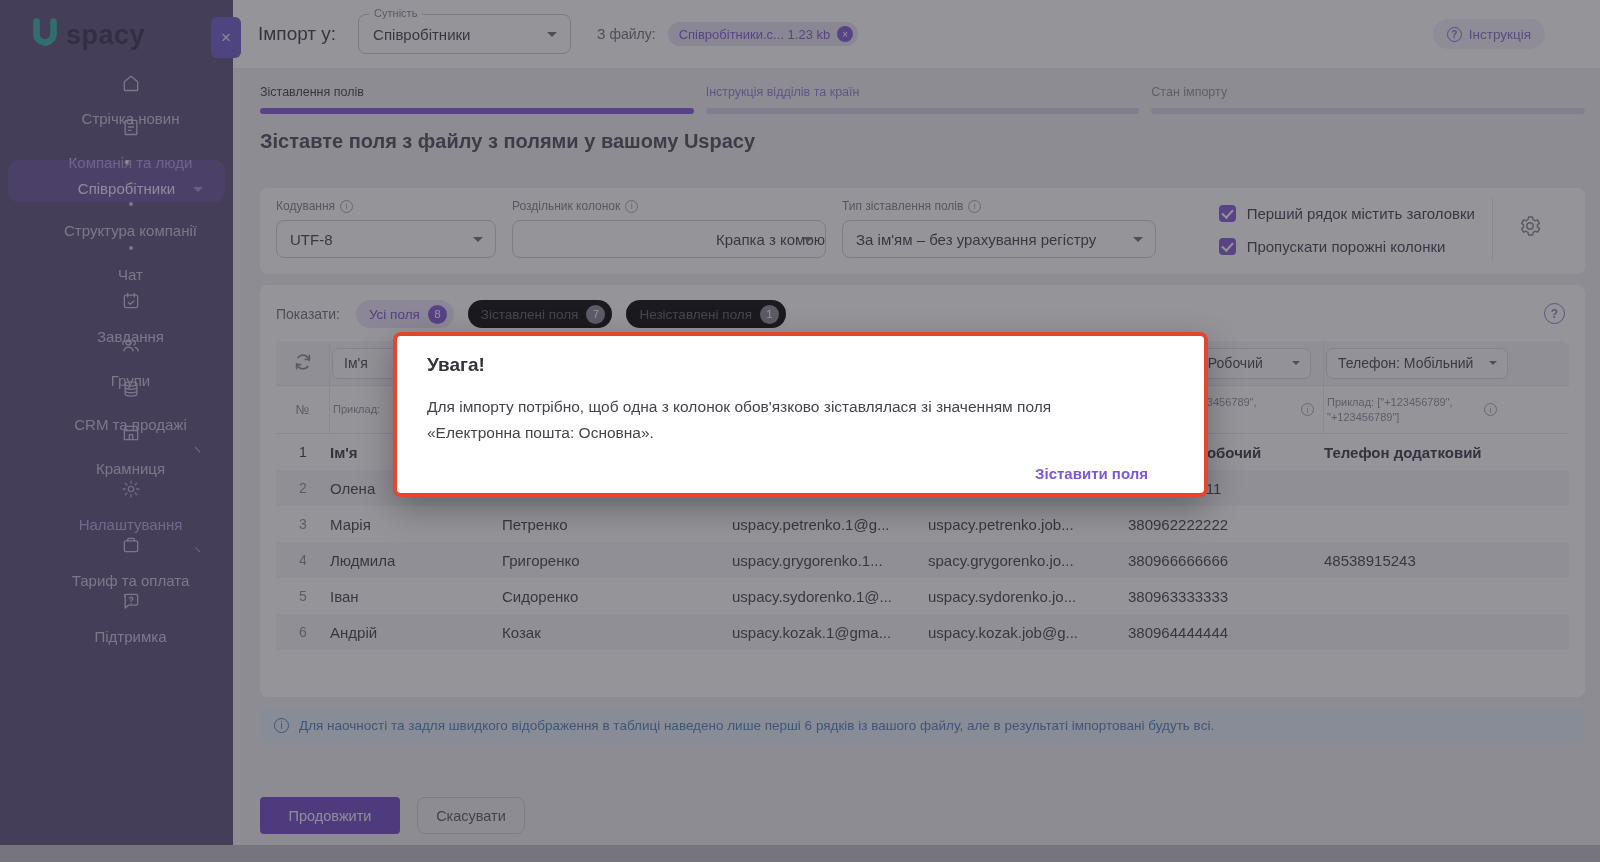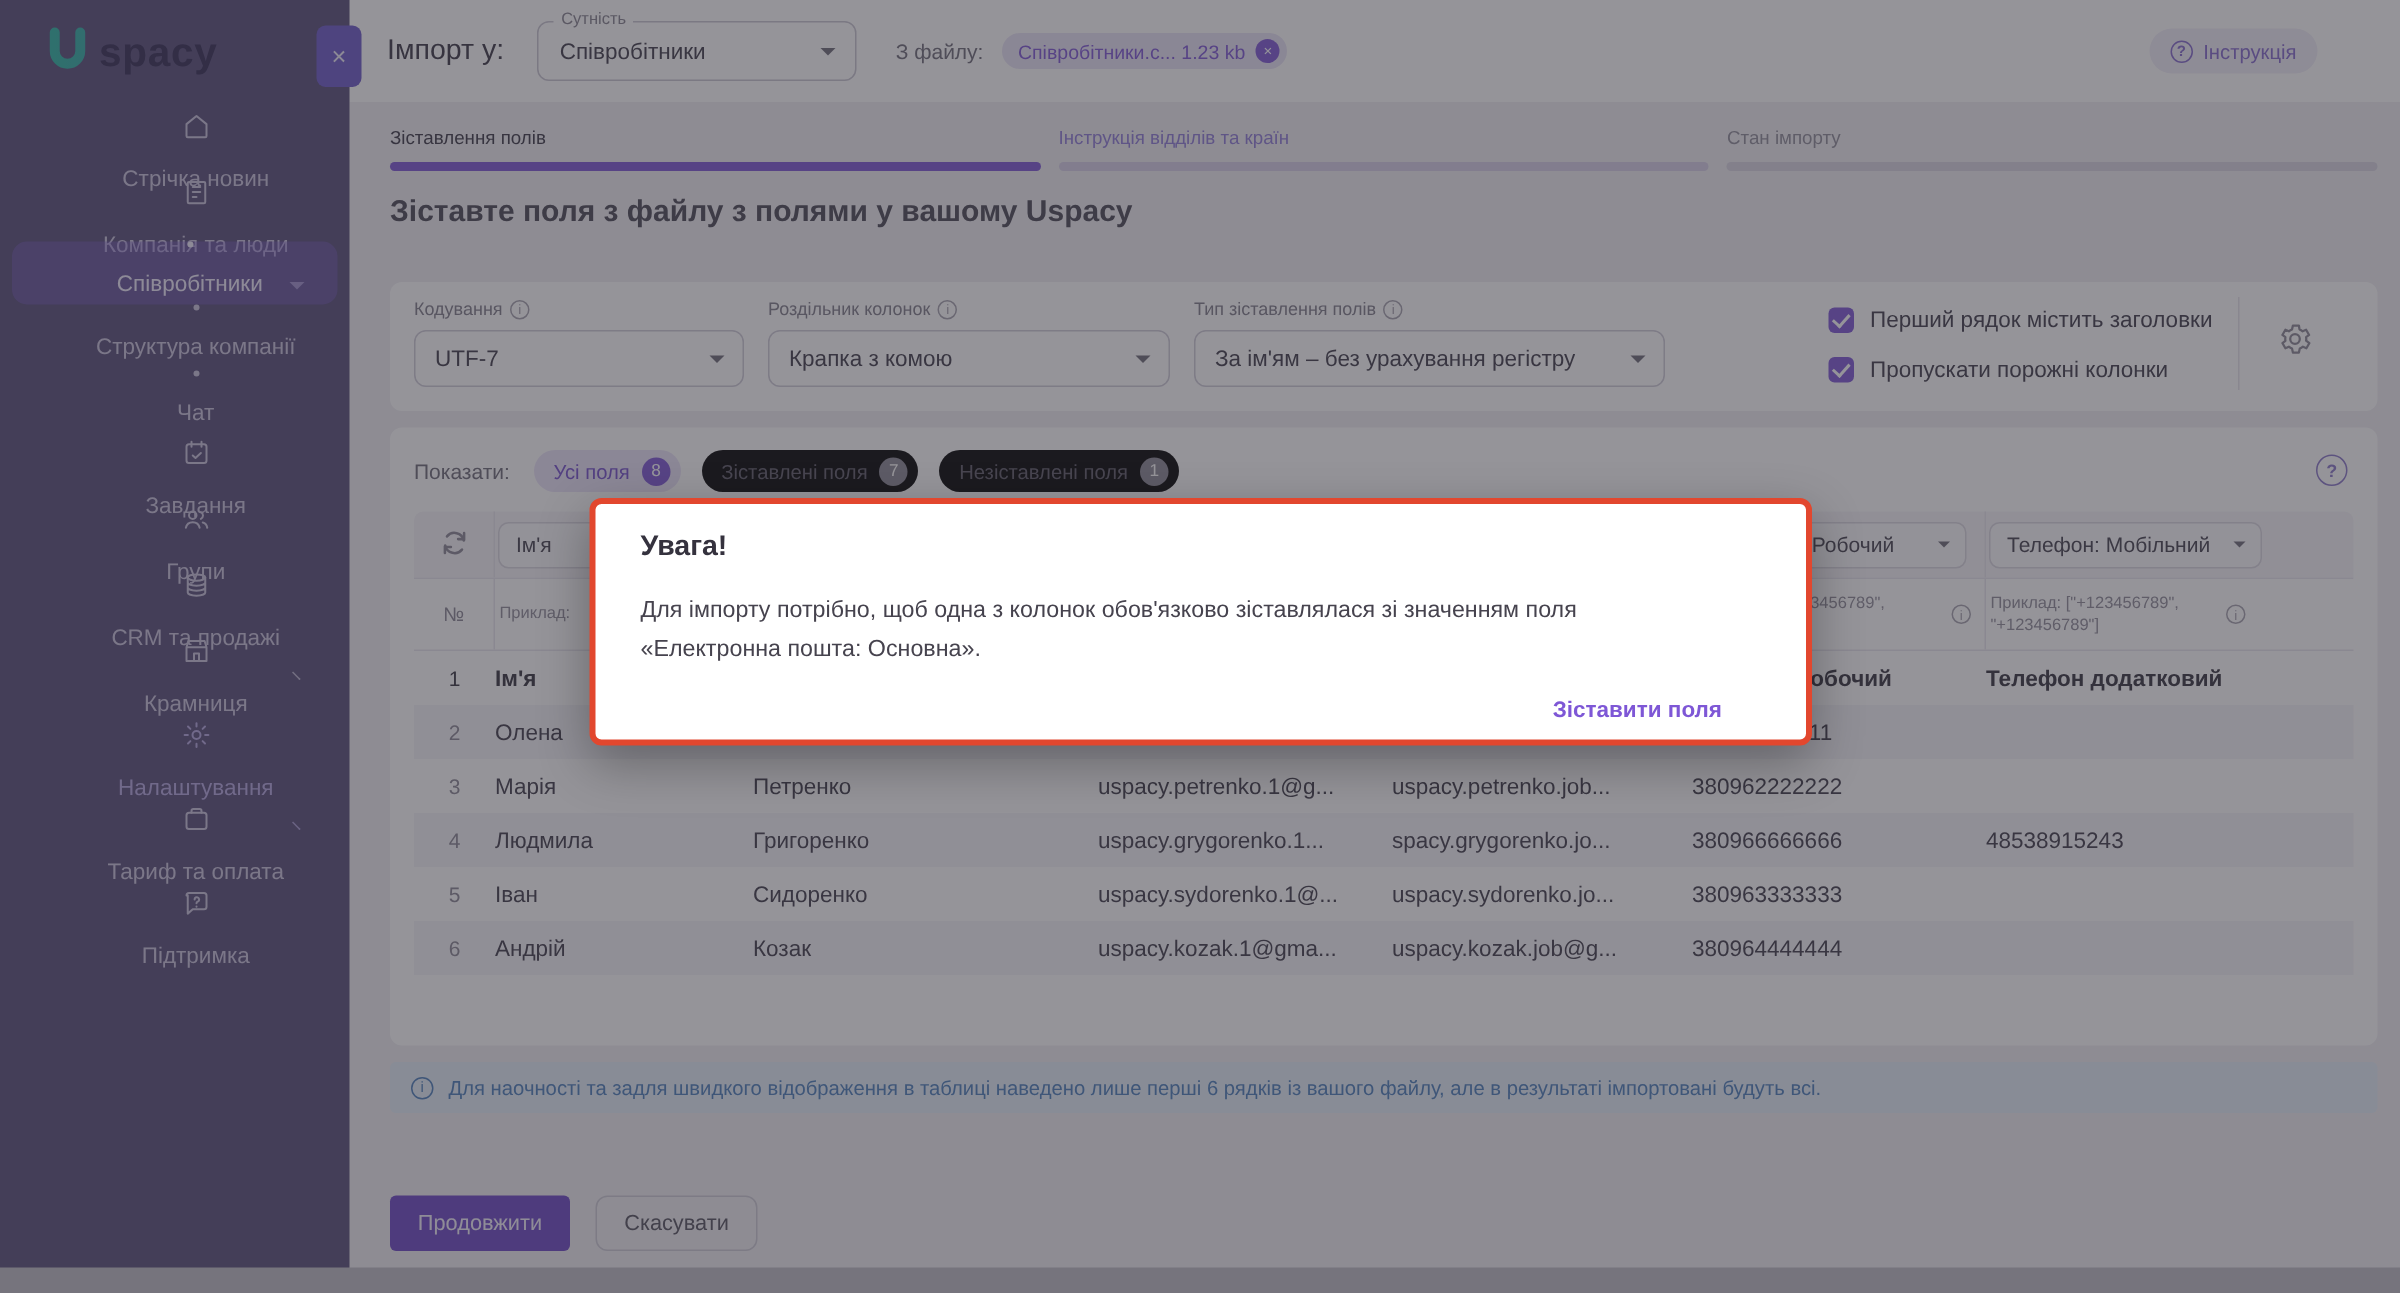--- a/index.html
+++ b/index.html
@@ -52,21 +52,21 @@
 
   .card { position:absolute; left:27px; right:15px; background:#fff; border-radius:8px; }
   .card-settings { top:188px; height:86px; padding:10px 16px; }
   .set-row { display:flex; }
   .fgroup { margin-right:16px; }
   .fgroup .flab { display:flex; align-items:center; gap:5px; font-size:12px; color:#807D8A; height:16px; }
   .icirc { width:13px; height:13px; border:1.2px solid #A5A2AE; color:#A5A2AE; border-radius:50%; font-size:9px; display:inline-flex; align-items:center; justify-content:center; font-style:normal; }
   .sel { position:relative; margin-top:6px; height:38px; border:1px solid #CFCCD8; border-radius:8px; background:#fff; display:flex; align-items:center; cursor:pointer; }
   .sel .val { margin-left:13px; font-size:15px; color:#3F3C49; white-space:nowrap; overflow:hidden; }
   .sel .chev { position:absolute; right:12px; width:0; height:0; border-left:5px solid transparent; border-right:5px solid transparent; border-top:5px solid #6E6B78; }
-  .w1 { width:220px; } .w2 { width:268px; } .w3 { width:314px; }
+  .w1 { width:220px; } .w2 { width:314px;justify-content:flex-end; } .w3 { width:314px; }
   .checks { position:absolute; right:110px; top:13px; }
   .chk-row { display:flex; align-items:center; gap:11px; height:25px; margin-bottom:8px; cursor:pointer; }
   .chk { width:17px; height:17px; border-radius:4px; background:#7E57D6; position:relative; }
   .chk::after { content:""; position:absolute; left:5px; top:2px; width:5px; height:9px; border-right:2px solid #fff; border-bottom:2px solid #fff; transform:rotate(42deg); }
   .chk-lab { font-size:15px; color:#3F3C49; }
   .vdiv { position:absolute; right:92px; top:10px; width:1px; height:62px; background:#E5E3EA; }
   .gearbtn { position:absolute; right:42px; top:26px; width:26px; height:26px; border:none; background:transparent; color:#8A8794; cursor:pointer; padding:0; }
   .gearbtn svg { width:24px; height:24px; stroke:currentColor; fill:none; stroke-width:1.5; stroke-linejoin:round; }
 
   .card-table { top:285px; height:412px; padding:14px 16px; }
@@ -99,21 +99,21 @@
   .drow > div { padding-right:10px; white-space:nowrap; overflow:hidden; }
   .drow .num { text-align:center; color:#8A8794; font-size:14px; padding-right:0; }
   .drow.boldrow > div { font-weight:700; color:#35323E; }
   .drow.boldrow .num { font-weight:400; }
 
   .info-bar { position:absolute; left:27px; right:15px; top:708px; height:34px; background:#E3EEF9; border-radius:4px; display:flex; align-items:center; gap:10px; padding:0 14px; color:#4C7EBB; }
   .info-bar .icirc { border-color:#4C7EBB; color:#4C7EBB; width:15px; height:15px; font-size:10px; }
   .info-text { font-size:13.5px; }
 
   .footer { position:absolute; left:27px; top:797px; display:flex; gap:17px; }
-  .btn-primary { width:120px; height:37px; background:#6B46C4; color:#F2EEFB; border:none; border-radius:4px; font-size:14.5px; cursor:pointer; font-family:inherit; }
+  .btn-primary { width:140px; height:37px; background:#6B46C4; color:#F2EEFB; border:none; border-radius:4px; font-size:14.5px; cursor:pointer; font-family:inherit; }
   .btn-secondary { width:108px; height:37px; background:transparent; color:#55525E; border:1px solid #CDCAD5; border-radius:8px; font-size:14.5px; cursor:pointer; font-family:inherit; }
 
   .bottom-strip { position:absolute; left:0; top:845px; width:100%; height:17px; background:#BFBDC4; z-index:15; }
 
   
   .dim { position:absolute; inset:0; background:rgba(52,49,60,0.52); z-index:50; }
   .modal { position:absolute; left:393px; top:332px; width:815px; height:165px; background:#fff; border:4px solid #E2472E; border-radius:8px; z-index:60; box-shadow:0 12px 34px rgba(0,0,0,.3); padding:18px 60px 0 30px; }
   .modal-title { font-size:19px; font-weight:700; color:#35323E; }
   .modal-body { margin-top:18px; font-size:15.5px; line-height:1.7; color:#46434E; }
   .modal-action { position:absolute; right:56px; bottom:11px; background:none; border:none; color:#7E57D6; font-size:15px; font-weight:700; cursor:pointer; font-family:inherit; }
@@ -285,21 +285,21 @@
     <section class="card card-settings">
       <div class="set-row">
         <div class="fgroup">
           <div class="flab">
               <span>Кодування</span>
               <span class="icirc">
                 <span>i</span>
               </span>
             </div>
           <div class="sel w1">
-            <span class="val">UTF-7</span>
+            <span class="val">UTF-8</span>
             <span class="chev"></span>
           </div>
         </div>
         <div class="fgroup">
           <div class="flab">
               <span>Роздільник колонок</span>
               <span class="icirc">
                 <span>i</span>
               </span>
             </div>

